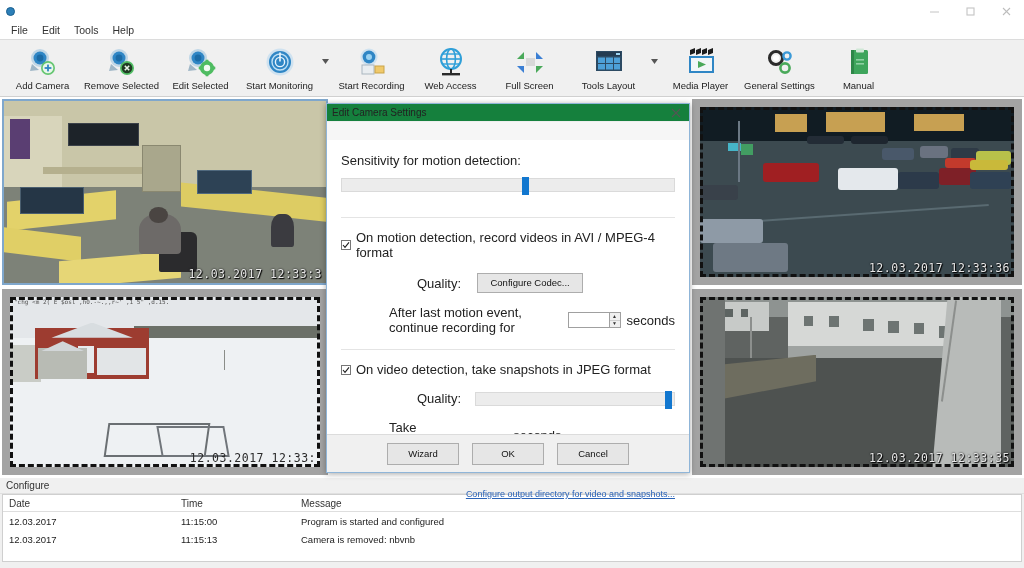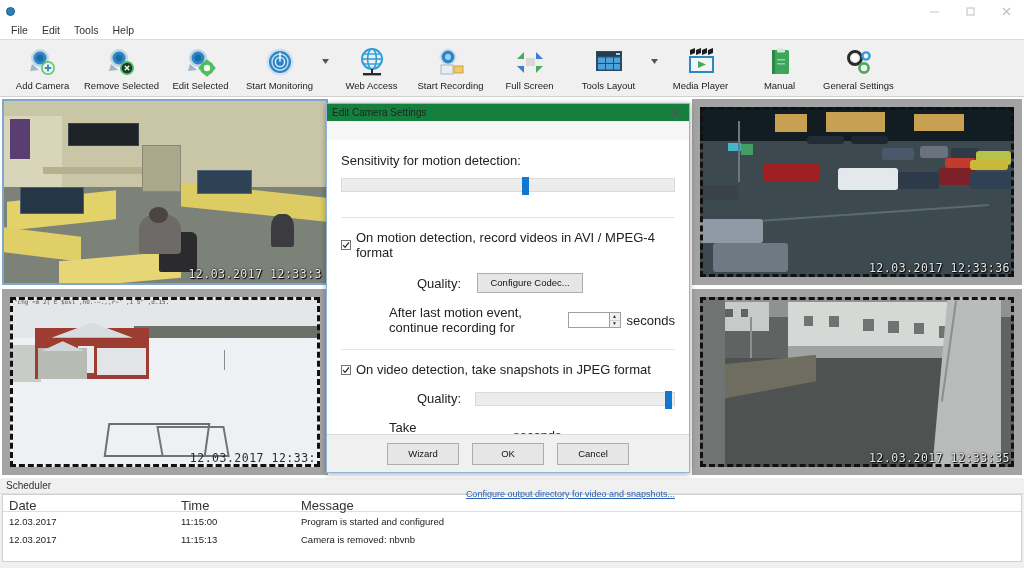--- a/index.html
+++ b/index.html
@@ -173,21 +173,21 @@
     padding-left: 6px; font-size: 10px; color: #333;
     border-bottom: 1px solid #e0e0e0;
   }
   .msg-table {
     position: absolute; top: 16px; left: 2px; width: 1020px; height: 68px;
     background: #ffffff; border: 1px solid #cfcfcf;
   }
   .msg-hdr-row {
     display: flex; height: 17px; border-bottom: 1px solid #dedede; background: #ffffff;
   }
-  .msg-hdr-row .mh { font-size: 13px; color: #333; padding: 3px 0 0 6px; }
+  .msg-hdr-row .mh { font-size: 10px; color: #333; padding: 3px 0 0 6px; }
   .msg-row { display: flex; height: 18px; align-items: center; }
   .msg-row .mc { font-size: 9.5px; color: #222; padding-left: 6px; }
   .col-date { width: 172px; }
   .col-time { width: 120px; }
   .col-msg  { flex: 1; }
 
   
   .dialog {
     position: absolute; left: 326px; top: 103px; width: 364px; height: 370px;
     background: #f6f6f6;
@@ -370,43 +370,43 @@
     </div>
     <div class="tb-caret">
       <svg width="7" height="5" viewBox="0 0 7 5">
           <path d="M0 0 L7 0 L3.5 5 Z" fill="#555"></path>
         </svg>
     </div>
 
     <div class="tbutton">
       <div class="ticon">
         <svg width="34" height="32" viewBox="0 0 34 32">
+          <circle cx="14" cy="10" r="8.6" fill="#cfe2f0"></circle>
+          <circle cx="14" cy="10" r="6.4" fill="#2f86c5"></circle>
+            <circle cx="14" cy="10" r="3" fill="#9ad2f2"></circle>
+          <rect x="7" y="18" width="12" height="9" fill="#e9edf0" stroke="#aab6bf"></rect>
+          <rect x="20" y="19" width="9" height="7" fill="#f0c96a" stroke="#c9a349"></rect>
+        </svg>
+      </div>
+      <div class="tlabel">Start Recording</div>
+    </div>
+
+    <div class="tbutton">
+      <div class="ticon">
+        <svg width="34" height="32" viewBox="0 0 34 32">
           <circle cx="17" cy="12" r="10" fill="none" stroke="#2f9fd8" stroke-width="2"></circle>
           <ellipse cx="17" cy="12" rx="4.4" ry="10" fill="none" stroke="#2f9fd8" stroke-width="1.6"></ellipse>
           <line x1="7" y1="12" x2="27" y2="12" stroke="#2f9fd8" stroke-width="1.6"></line>
           <line x1="8.6" y1="7" x2="25.4" y2="7" stroke="#2f9fd8" stroke-width="1.4"></line>
           <line x1="8.6" y1="17" x2="25.4" y2="17" stroke="#2f9fd8" stroke-width="1.4"></line>
           <rect x="16" y="22" width="2" height="4" fill="#2a2a2a"></rect>
           <rect x="8" y="26" width="18" height="2.4" fill="#2a2a2a"></rect>
         </svg>
       </div>
       <div class="tlabel">Web Access</div>
-    </div>
-
-    <div class="tbutton">
-      <div class="ticon">
-        <svg width="34" height="32" viewBox="0 0 34 32">
-          <circle cx="14" cy="10" r="8.6" fill="#cfe2f0"></circle>
-          <circle cx="14" cy="10" r="6.4" fill="#2f86c5"></circle>
-            <circle cx="14" cy="10" r="3" fill="#9ad2f2"></circle>
-          <rect x="7" y="18" width="12" height="9" fill="#e9edf0" stroke="#aab6bf"></rect>
-          <rect x="20" y="19" width="9" height="7" fill="#f0c96a" stroke="#c9a349"></rect>
-        </svg>
-      </div>
-      <div class="tlabel">Start Recording</div>
     </div>
 
     <div class="tbutton">
       <div class="ticon">
         <svg width="34" height="32" viewBox="0 0 34 32">
           <rect x="13" y="11" width="9" height="8" fill="#d8d8d8"></rect>
           <path d="M12 4 L4 12 L11 12 L11 5 Z" fill="#4aa95a"></path>
           <path d="M22 4 L30 12 L23 12 L23 5 Z" fill="#3b7fd4"></path>
           <path d="M12 27 L4 19 L11 19 L11 26 Z" fill="#3b7fd4"></path>
           <path d="M22 27 L30 19 L23 19 L23 26 Z" fill="#4aa95a"></path>
@@ -452,48 +452,48 @@
           <rect x="7" y="11" width="21" height="13" fill="#f2f6f8"></rect>
           <path d="M14 14 L22 17.5 L14 21 Z" fill="#4aa95a"></path>
         </svg>
       </div>
       <div class="tlabel">Media Player</div>
     </div>
 
     <div class="tbutton">
       <div class="ticon">
         <svg width="34" height="32" viewBox="0 0 34 32">
-          <rect x="9" y="3" width="17" height="24" rx="1.5" fill="#3ea55c"></rect>
-          <rect x="9" y="3" width="3" height="24" fill="#2d8748"></rect>
-          <rect x="14" y="1.5" width="8" height="4" rx="1" fill="#cfe8d6"></rect>
-          <g fill="#8ed0a2">
-              <rect x="14" y="12" width="8" height="1.6"></rect>
-              <rect x="14" y="16" width="8" height="1.6"></rect>
-            </g>
-        </svg>
-      </div>
-      <div class="tlabel">Manual</div>
-    </div>
-
-    <div class="tbutton">
-      <div class="ticon">
-        <svg width="34" height="32" viewBox="0 0 34 32">
           <g fill="none" stroke="#2b2b2b" stroke-width="3">
             <circle cx="13" cy="11" r="6.5"></circle>
           </g>
           <circle cx="13" cy="11" r="3" fill="#ffffff"></circle>
           <g fill="none" stroke="#3b9ad8" stroke-width="2.4">
               <circle cx="24" cy="9" r="3.6"></circle>
             </g>
           <g fill="none" stroke="#4aa95a" stroke-width="2.6">
               <circle cx="22" cy="21" r="4.6"></circle>
             </g>
         </svg>
       </div>
       <div class="tlabel">General Settings</div>
+    </div>
+
+    <div class="tbutton">
+      <div class="ticon">
+        <svg width="34" height="32" viewBox="0 0 34 32">
+          <rect x="9" y="3" width="17" height="24" rx="1.5" fill="#3ea55c"></rect>
+          <rect x="9" y="3" width="3" height="24" fill="#2d8748"></rect>
+          <rect x="14" y="1.5" width="8" height="4" rx="1" fill="#cfe8d6"></rect>
+          <g fill="#8ed0a2">
+              <rect x="14" y="12" width="8" height="1.6"></rect>
+              <rect x="14" y="16" width="8" height="1.6"></rect>
+            </g>
+        </svg>
+      </div>
+      <div class="tlabel">Manual</div>
     </div>
 
   </div>
 
   <div class="camgrid">
 
     <div class="cam sel c1" style="left:2px; top:2px; width:326px; height:186px;">
       <div class="cam-inner">
         <div class="c1bg"></div>
         <div class="wall"></div>
@@ -594,21 +594,21 @@
         <div class="pipe" style="left:16%; top:12%; width:1.5px; height:24%;"></div>
         <div class="pipe" style="left:79%; top:2%; width:2px; height:60%; transform:rotate(8deg);"></div>
       </div>
       <div class="cam-ts">12.03.2017  12:33:35</div>
       <div class="dash-border"></div>
     </div>
 
   </div>
 
   <div class="msgpanel">
-    <div class="msg-head">Scheduler</div>
+    <div class="msg-head">Configure</div>
     <div class="msg-table">
       <div class="msg-hdr-row">
         <div class="mh col-date">Date</div>
         <div class="mh col-time">Time</div>
         <div class="mh col-msg">Message</div>
       </div>
       <div class="msg-row">
         <div class="mc col-date">12.03.2017</div>
         <div class="mc col-time">11:15:00</div>
         <div class="mc col-msg">Program is started and configured</div>

